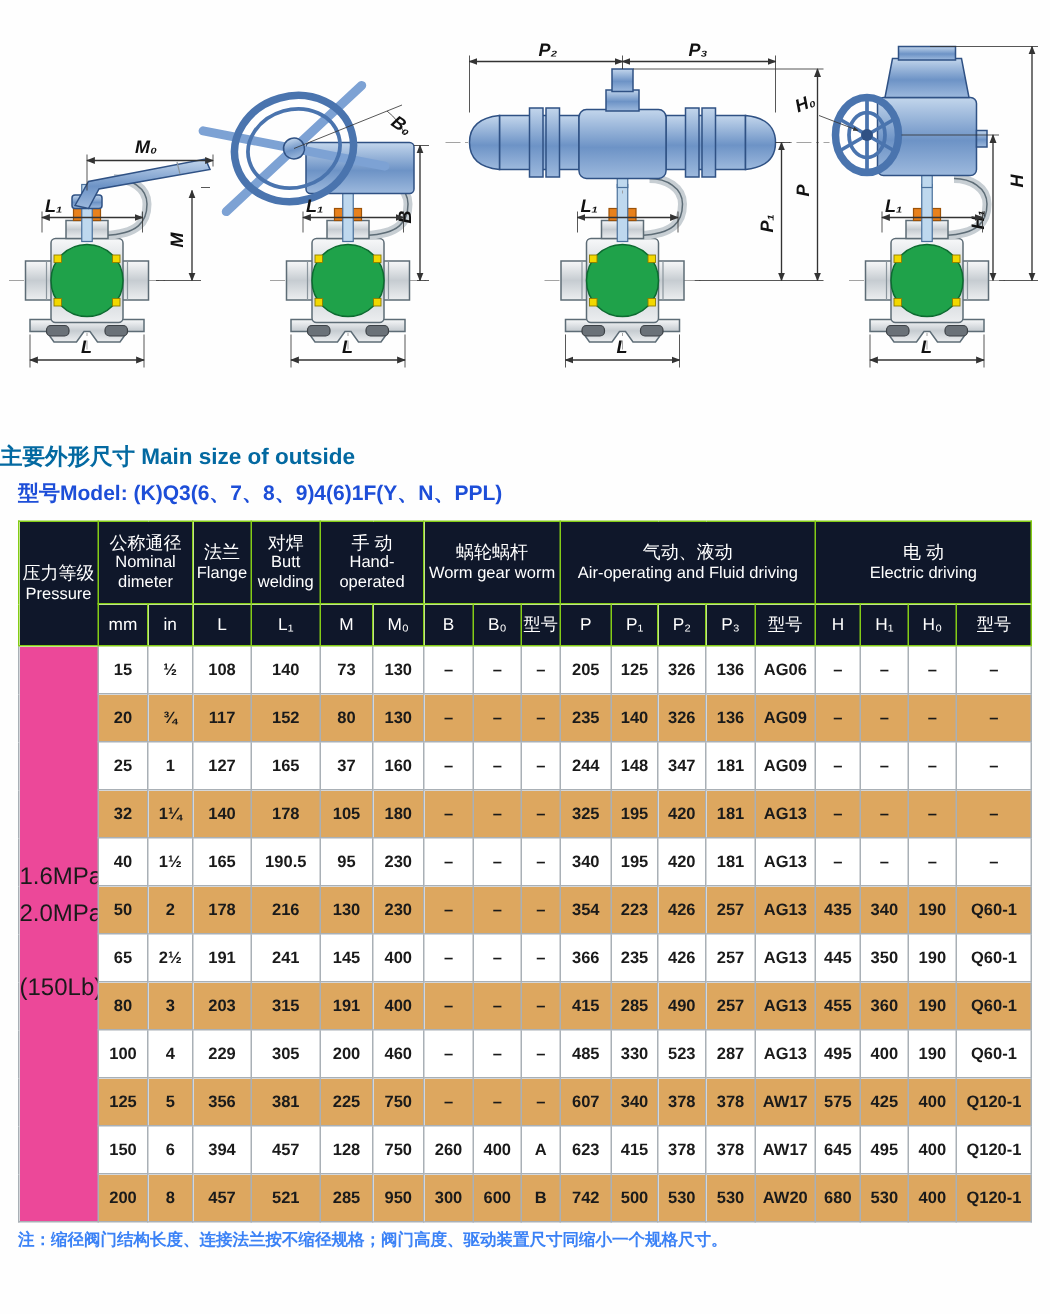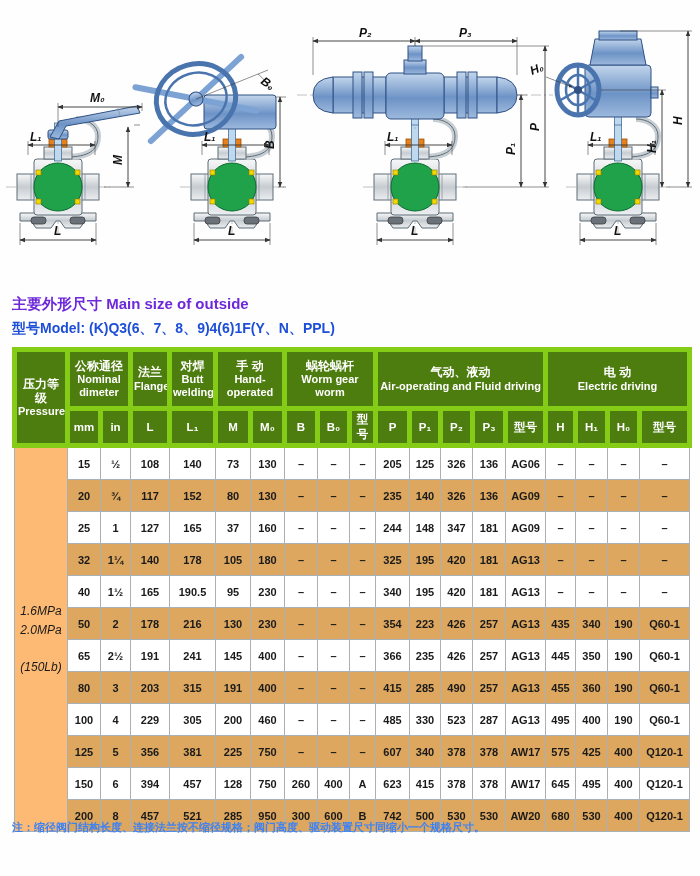--- a/index.html
+++ b/index.html
@@ -22,35 +22,35 @@
   .wrim{fill:none;stroke:#4a74ae;stroke-width:5;}
   .wrim2{fill:none;stroke:#4a74ae;stroke-width:2.5;}
   .spoke{stroke:#7da2d4;stroke-width:6;stroke-linecap:round;}
   .spk{stroke:#4a74ae;stroke-width:2.5;}
   .hub{fill:#2f5184;}
   .dim{stroke:#333;stroke-width:.9;fill:none;}
   .wit{stroke:#333;stroke-width:.55;fill:none;}
   text.dl{font:italic 700 12px "Liberation Sans","DejaVu Sans",sans-serif;fill:#111;}
 
   
-  .page-title{position:absolute;left:12px;top:295px;color:#6d28d9;font-size:15px;font-weight:700;}
+  .page-title{position:absolute;left:0;top:295px;color:#0369a1;font-size:15px;font-weight:700;}
   .model-line{position:absolute;left:12px;top:320px;color:#1d4ed8;font-size:14px;font-weight:700;}
 
   
   .tbl-wrap{position:absolute;left:12px;top:347px;}
   table.dim-table{border-collapse:collapse;table-layout:fixed;width:675px;border:1px solid #98a0a6;}
-  table.dim-table thead th{background:#4d7c0f;color:#fff;border:5px solid #84cc16;font-weight:700;
+  table.dim-table thead th{background:#0f172a;color:#fff;border:1px solid #84cc16;font-weight:400;
       padding:1px;vertical-align:middle;overflow:hidden;}
   table.dim-table thead tr.grp th{height:52px;font-size:11px;line-height:1.18;}
   table.dim-table thead tr.grp .zh{font-size:12px;}
   table.dim-table thead tr.unit th{height:25px;font-size:11.5px;}
   table.dim-table tbody td{border:1px solid #a9b0b6;background:#fff;color:#1a1a1a;text-align:center;
       vertical-align:middle;font-size:11px;font-weight:700;height:31px;padding:0;overflow:hidden;}
   table.dim-table tbody tr.alt td{background:#dda75f;}
-  table.dim-table tbody td.pressure-cell{background:#fdba74;font-size:12px;font-weight:400;line-height:1.55;font-style:italic;}
+  table.dim-table tbody td.pressure-cell{background:#ec4899;font-size:16px;font-weight:400;line-height:1.55;}
 
   
   .notes{position:absolute;left:12px;top:820px;width:678px;color:#3b82f6;}
   .note-zh{font-size:11px;font-weight:700;line-height:1.3;}
   .note-en{font-size:11px;line-height:1.3;margin-top:1px;padding-left:48px;text-indent:-48px;}
 </style>
 </head>
 <body>
 
 <div class="page">

